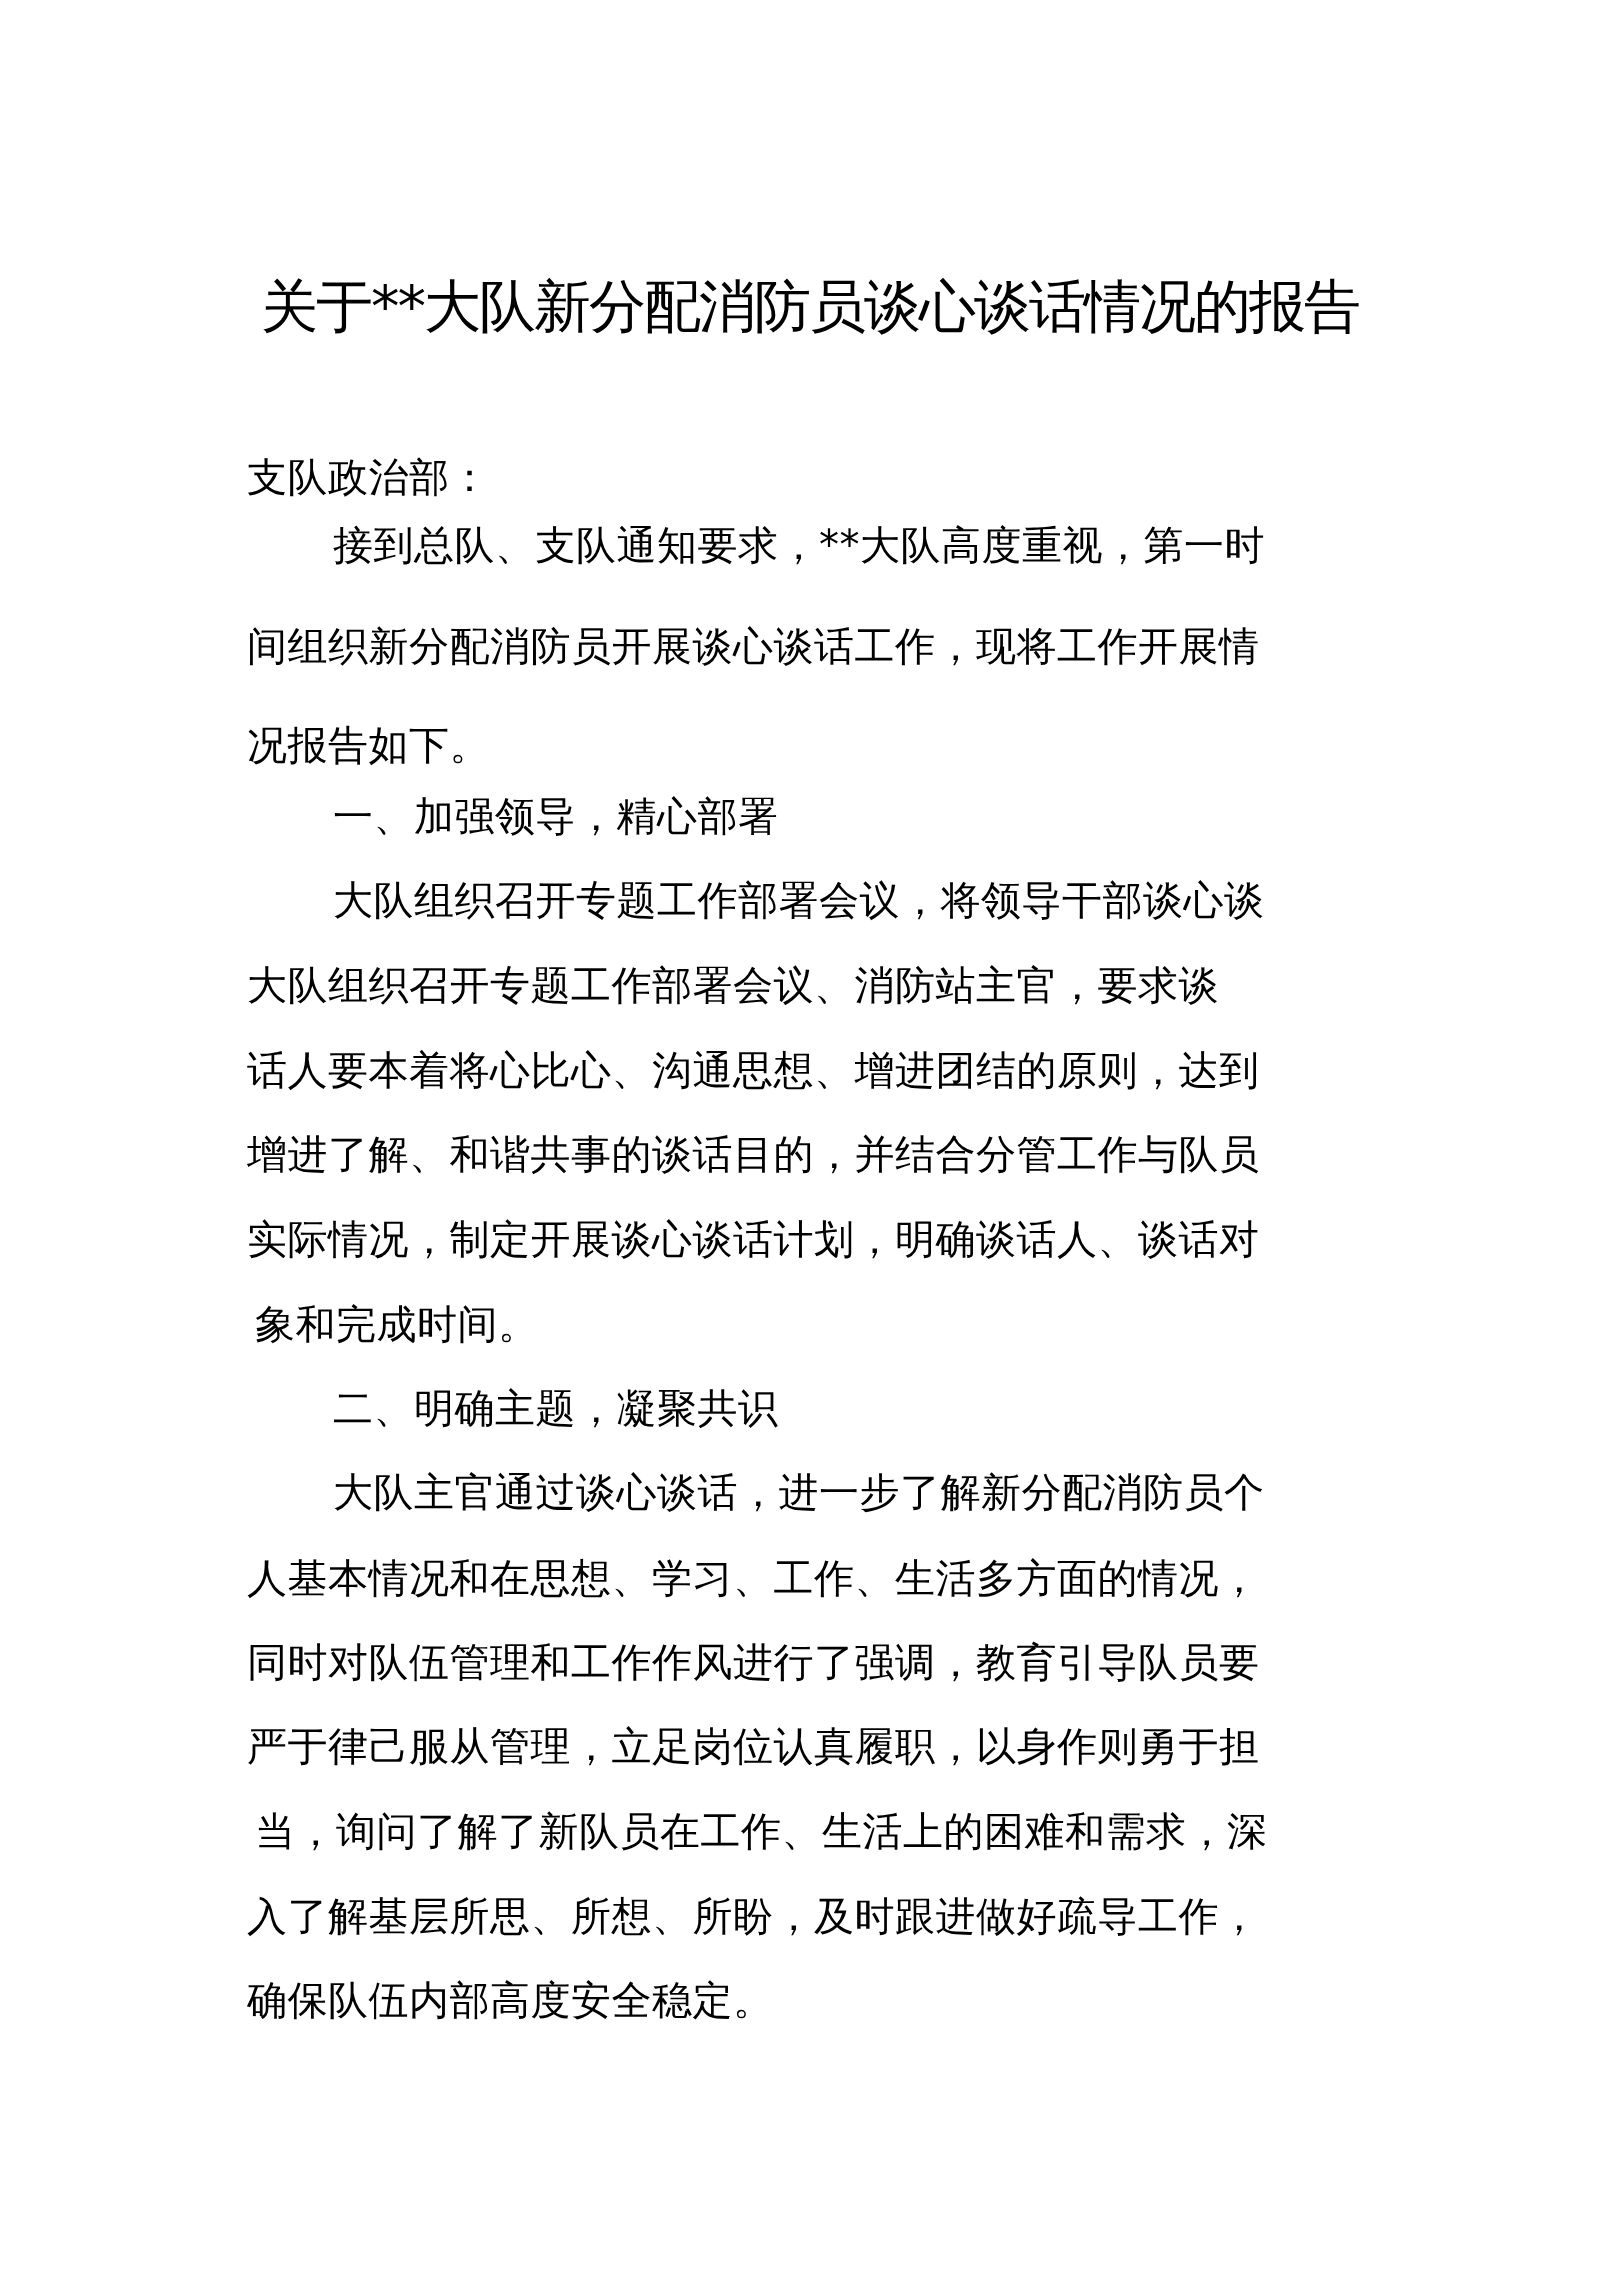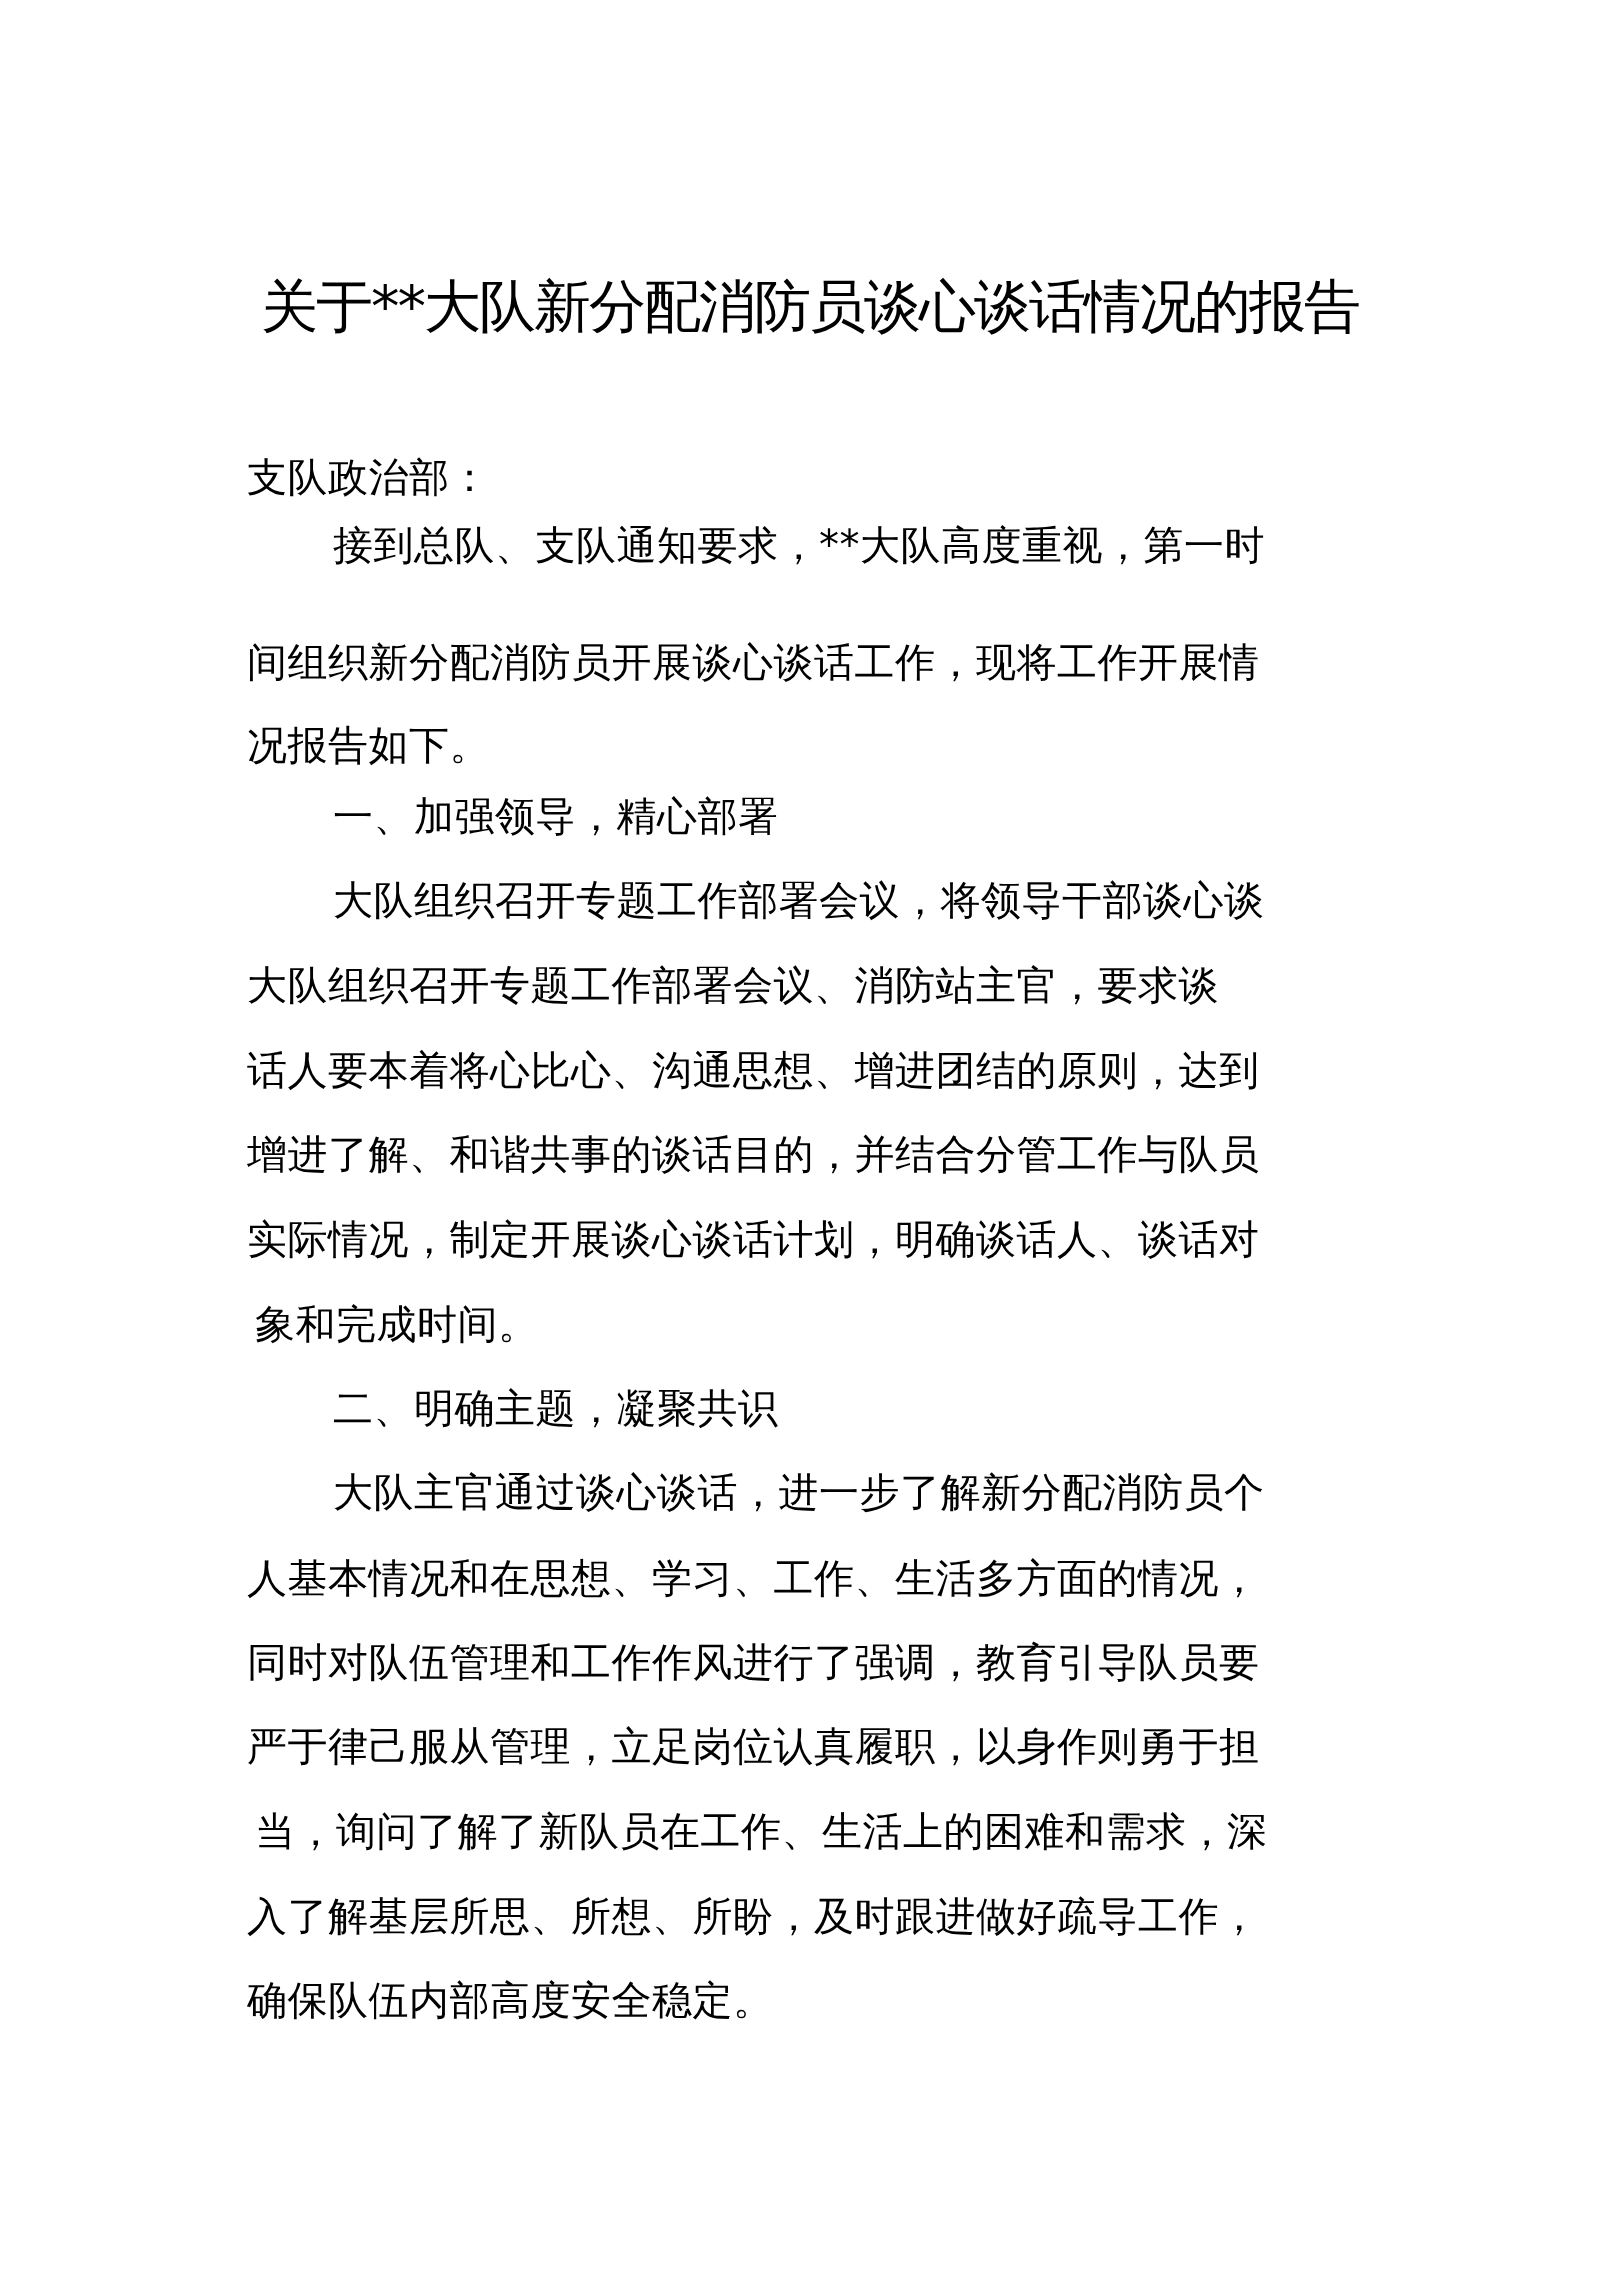--- a/index.html
+++ b/index.html
@@ -50,21 +50,21 @@
 <body>
 
 <div class="page">
 
   <div class="title" style="top:257px;">关于**大队新分配消防员谈心谈话情况的报告</div>
 
   <div class="line" style="top:448px;">支队政治部：</div>
 
   <div>
     <div class="line indent" style="top:516px;">接到总队、支队通知要求，**大队高度重视，第一时</div>
-    <div class="line" style="top:617px;margin-top:16px;">间组织新分配消防员开展谈心谈话工作，现将工作开展情</div>
+    <div class="line" style="top:617px;">间组织新分配消防员开展谈心谈话工作，现将工作开展情</div>
     <div class="line" style="top:676px;margin-top:40px;">况报告如下。</div>
   </div>
 
   <div class="line indent" style="top:787px;text-align:center;">一、加强领导，精心部署</div>
 
   <div>
     <div class="line indent" style="top:871px;">大队组织召开专题工作部署会议，将领导干部谈心谈</div>
     <div class="line" style="top:956px;">大队组织召开专题工作部署会议、消防站主官，要求谈</div>
     <div class="line" style="top:1041px;">话人要本着将心比心、沟通思想、增进团结的原则，达到</div>
     <div class="line" style="top:1125px;">增进了解、和谐共事的谈话目的，并结合分管工作与队员</div>

